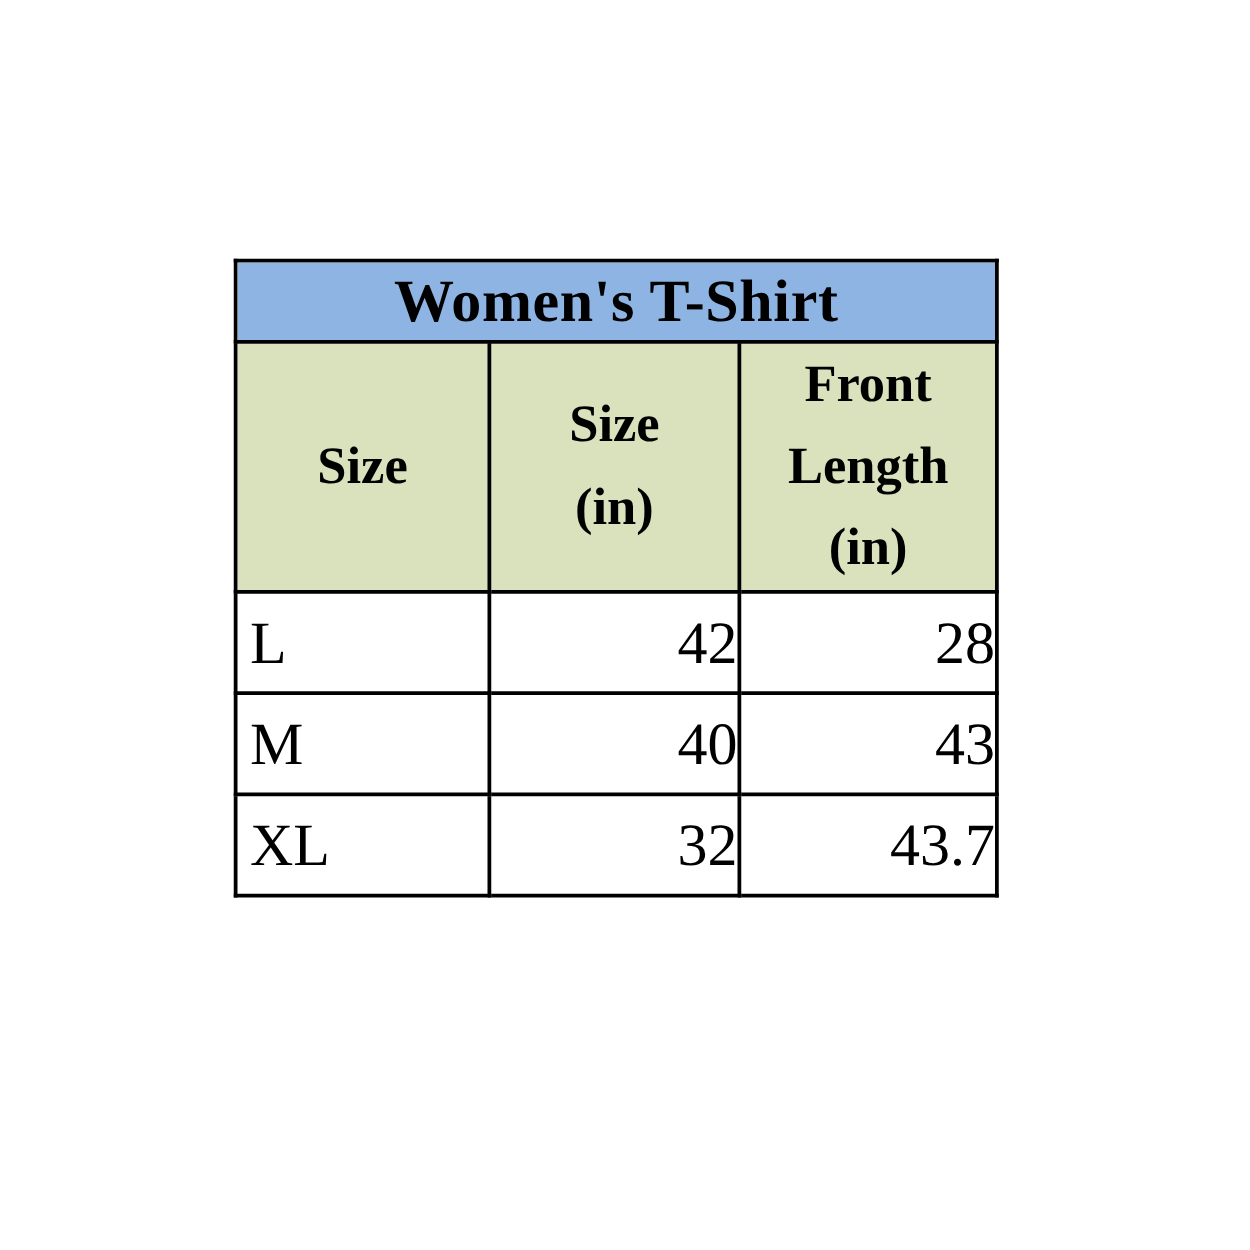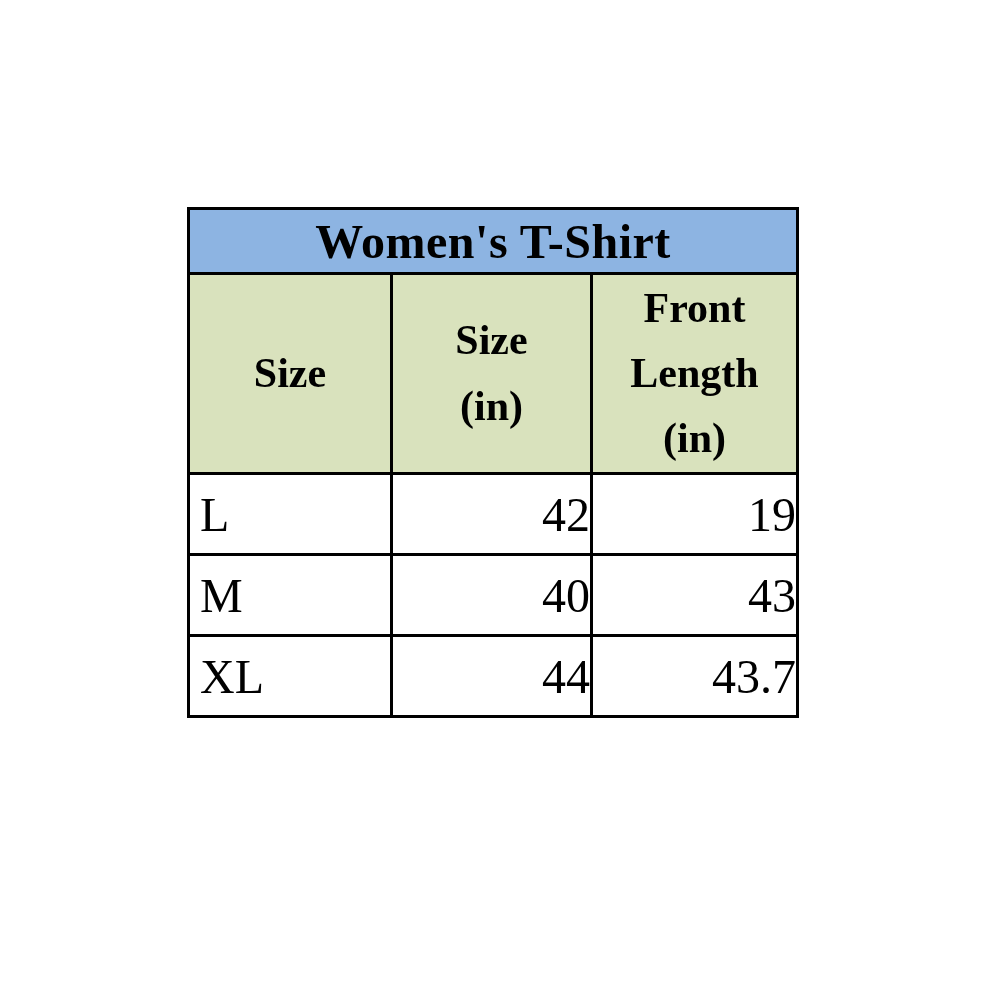--- a/index.html
+++ b/index.html
@@ -88,27 +88,27 @@
         <th>Size</th>
         <th>Size
 (in)</th>
         <th>Front
 Length
 (in)</th>
       </tr>
       <tr class="data-row">
         <td class="cell-size">L</td>
         <td class="cell-num">42</td>
-        <td class="cell-num">19</td>
+        <td class="cell-num">28</td>
       </tr>
       <tr class="data-row">
         <td class="cell-size">M</td>
         <td class="cell-num">40</td>
         <td class="cell-num">43</td>
       </tr>
       <tr class="data-row">
         <td class="cell-size">XL</td>
-        <td class="cell-num">44</td>
+        <td class="cell-num">32</td>
         <td class="cell-num">43.7</td>
       </tr>
     </tbody>
   </table>
 </div>
 
 </body></html>

